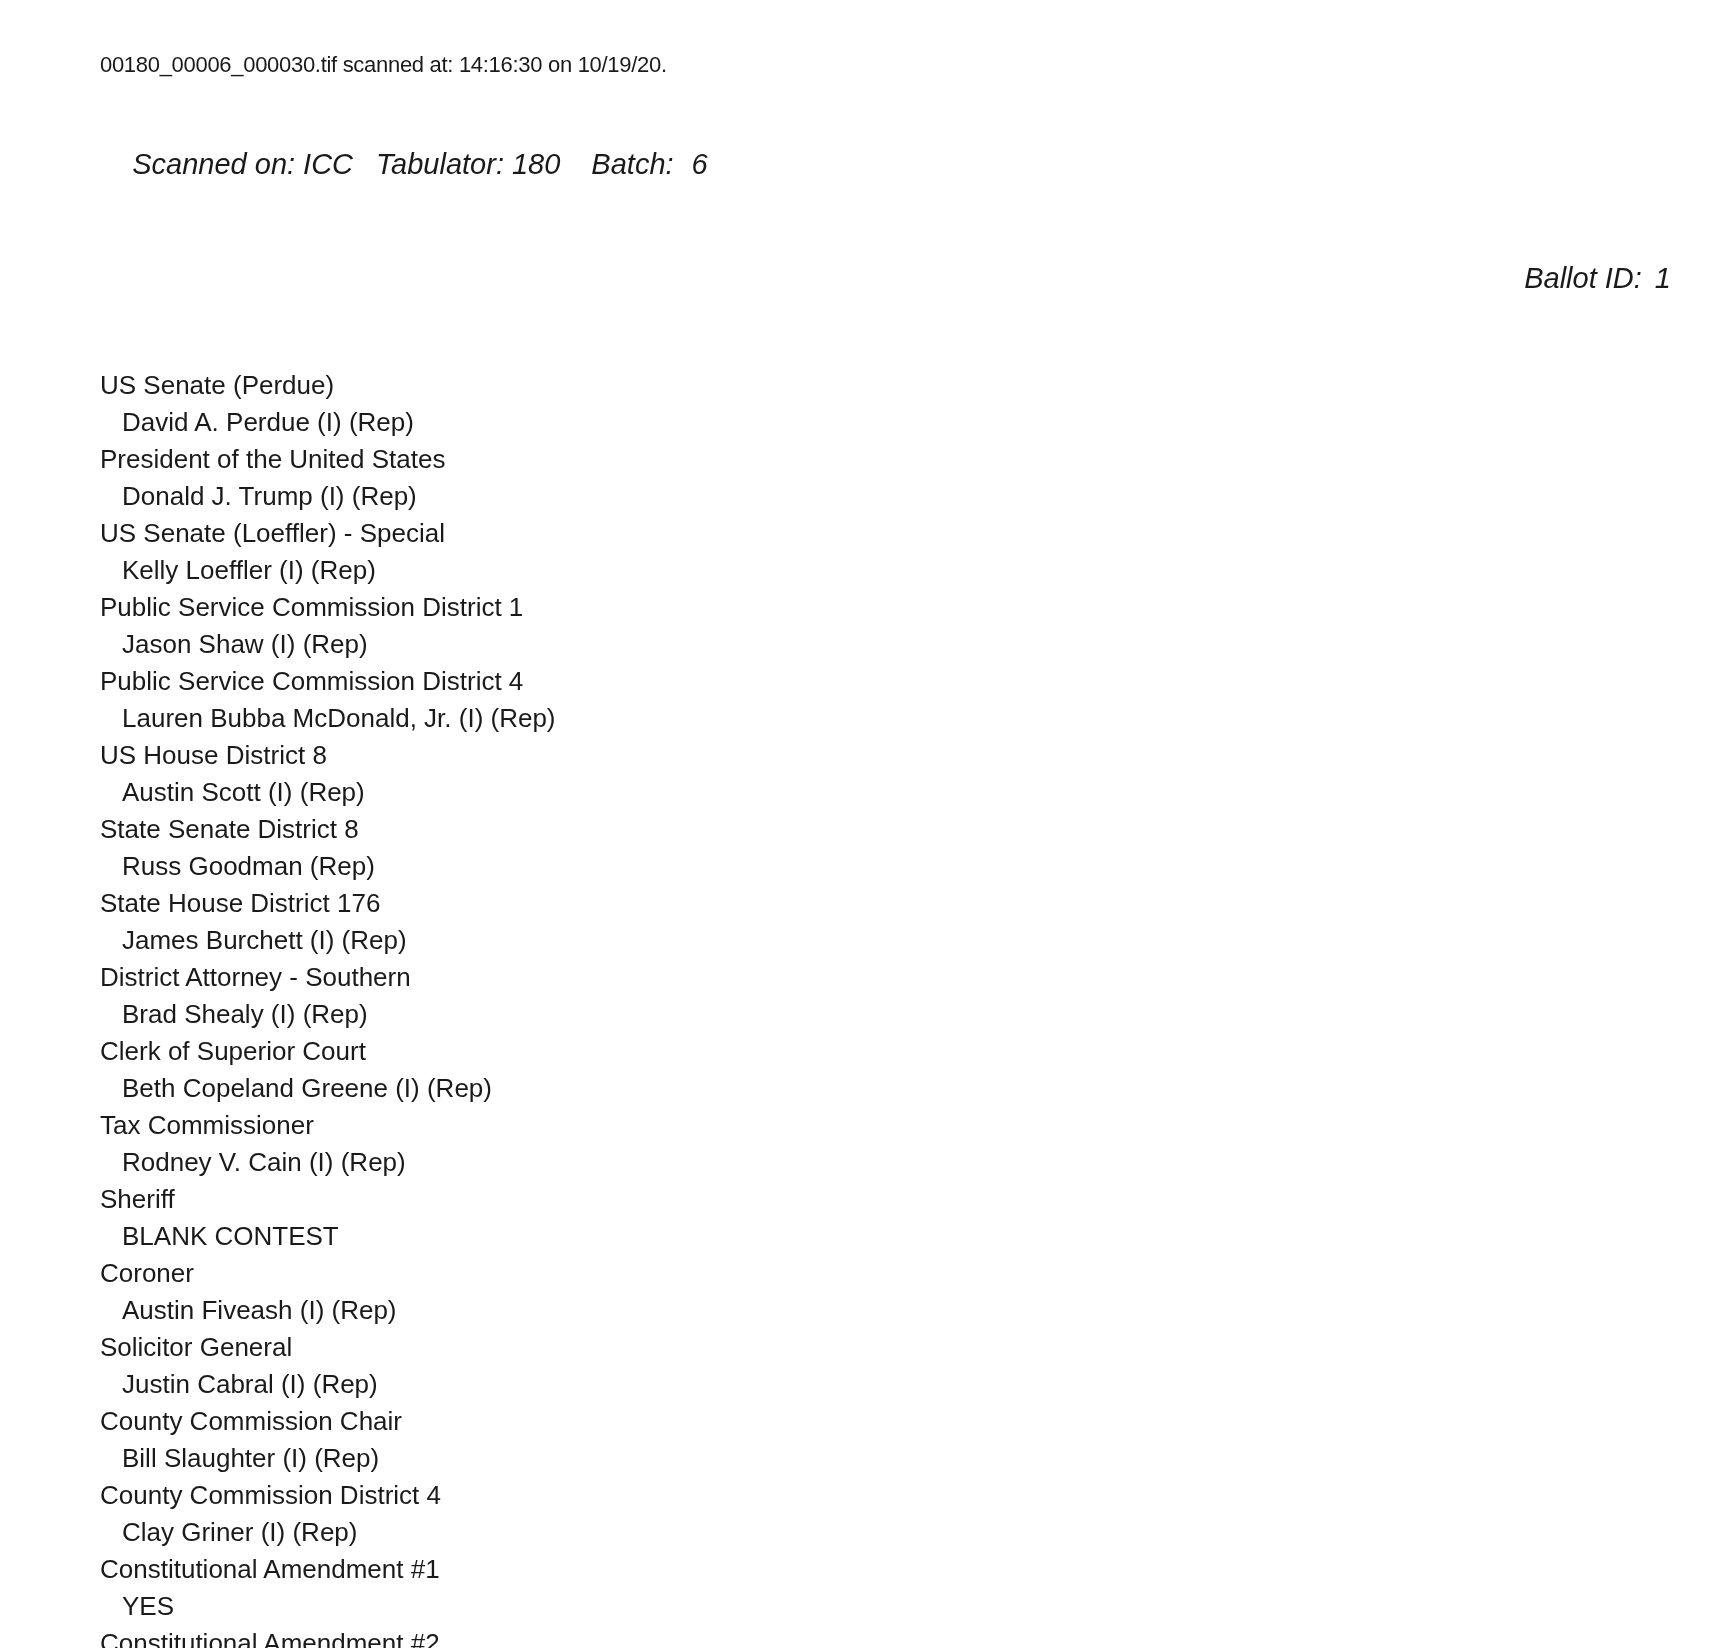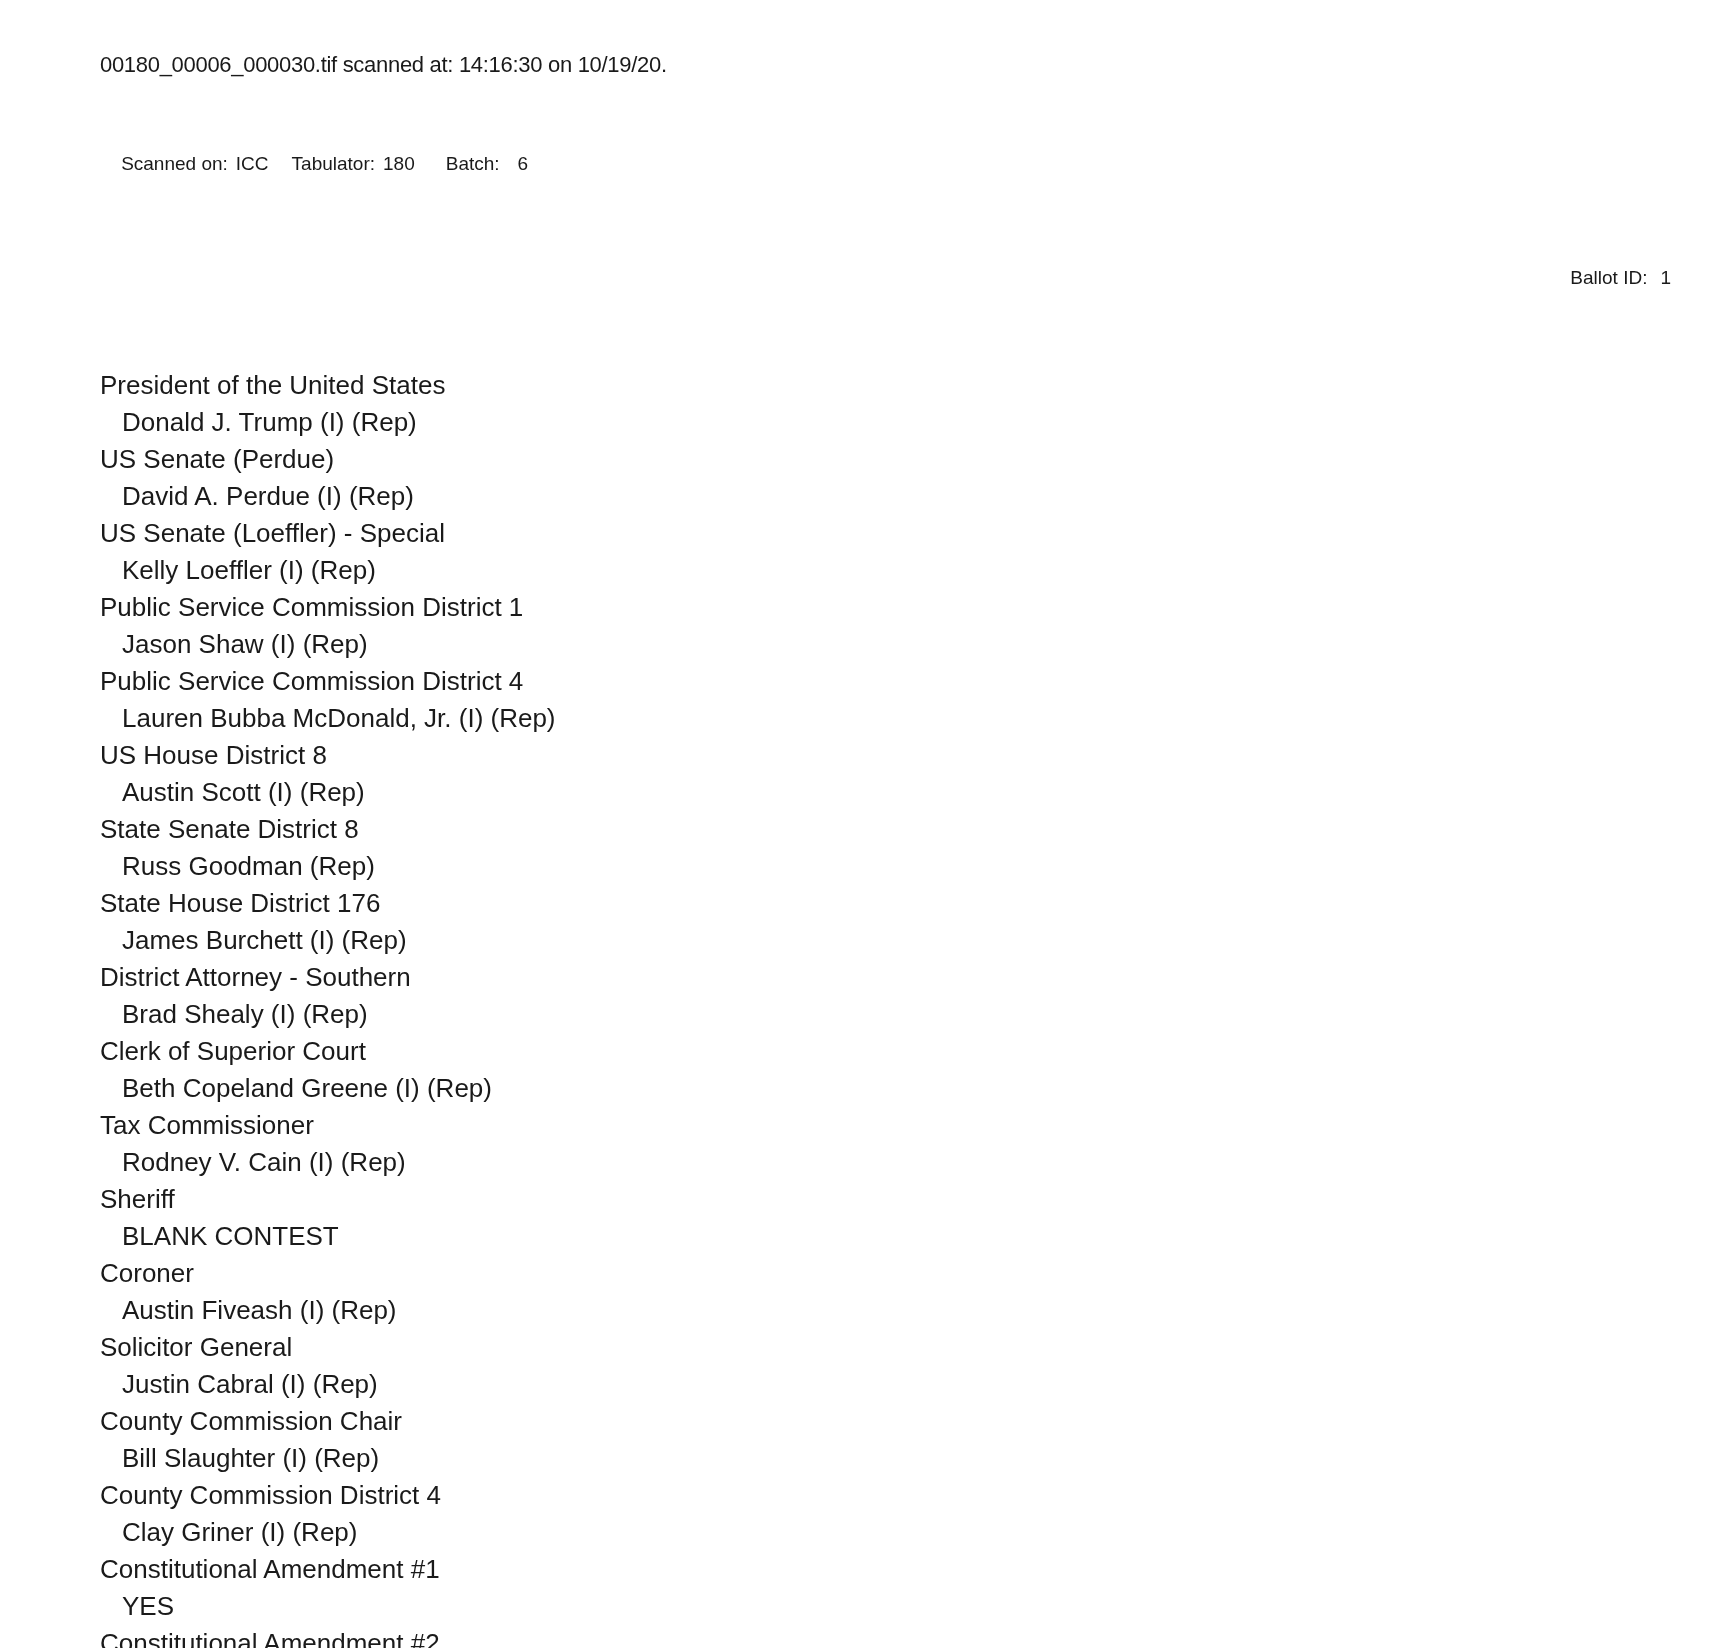--- a/index.html
+++ b/index.html
@@ -22,23 +22,24 @@
     background: #ffffff;
   }
   .filename-line {
     font-size: 22px;
     line-height: 37px;
     letter-spacing: -0.3px;
     margin-bottom: 24px;
     white-space: pre;
   }
   .meta-line {
-    font-size: 19px;
+    font-size: 29px;
     line-height: 38px;
     white-space: pre;
+    font-style: italic;
   }
   .ballot-line {
     margin-bottom: 32px;
     text-align: right;
   }
   .meta-value-sm { margin-left: 8px; }
   .pair-gap-1 { margin-left: 23px; }
   .pair-gap-2 { margin-left: 31px; }
   .batch-value-gap { margin-left: 18px; }
   .ballot-value-gap { margin-left: 13px; }
@@ -64,27 +65,27 @@
   <div class="meta-line">
     <span>Scanned on:</span><span class="meta-value-sm">ICC</span><span class="pair-gap-1">Tabulator:</span><span class="meta-value-sm">180</span><span class="pair-gap-2">Batch:</span><span class="batch-value-gap">6</span>
   </div>
 
   <div class="meta-line ballot-line">
     <span>Ballot ID:</span><span class="ballot-value-gap">1</span>
   </div>
 
   <div class="contest-list">
     <div>
-      <div class="contest-title">President of the United States</div>
-      <div class="contest-selection">Donald J. Trump (I) (Rep)</div>
+      <div class="contest-title">US Senate (Perdue)</div>
+      <div class="contest-selection">David A. Perdue (I) (Rep)</div>
     </div>
 
     <div>
-      <div class="contest-title">US Senate (Perdue)</div>
-      <div class="contest-selection">David A. Perdue (I) (Rep)</div>
+      <div class="contest-title">President of the United States</div>
+      <div class="contest-selection">Donald J. Trump (I) (Rep)</div>
     </div>
 
     <div>
       <div class="contest-title">US Senate (Loeffler) - Special</div>
       <div class="contest-selection">Kelly Loeffler (I) (Rep)</div>
     </div>
 
     <div>
       <div class="contest-title">Public Service Commission District 1</div>
       <div class="contest-selection">Jason Shaw (I) (Rep)</div>

